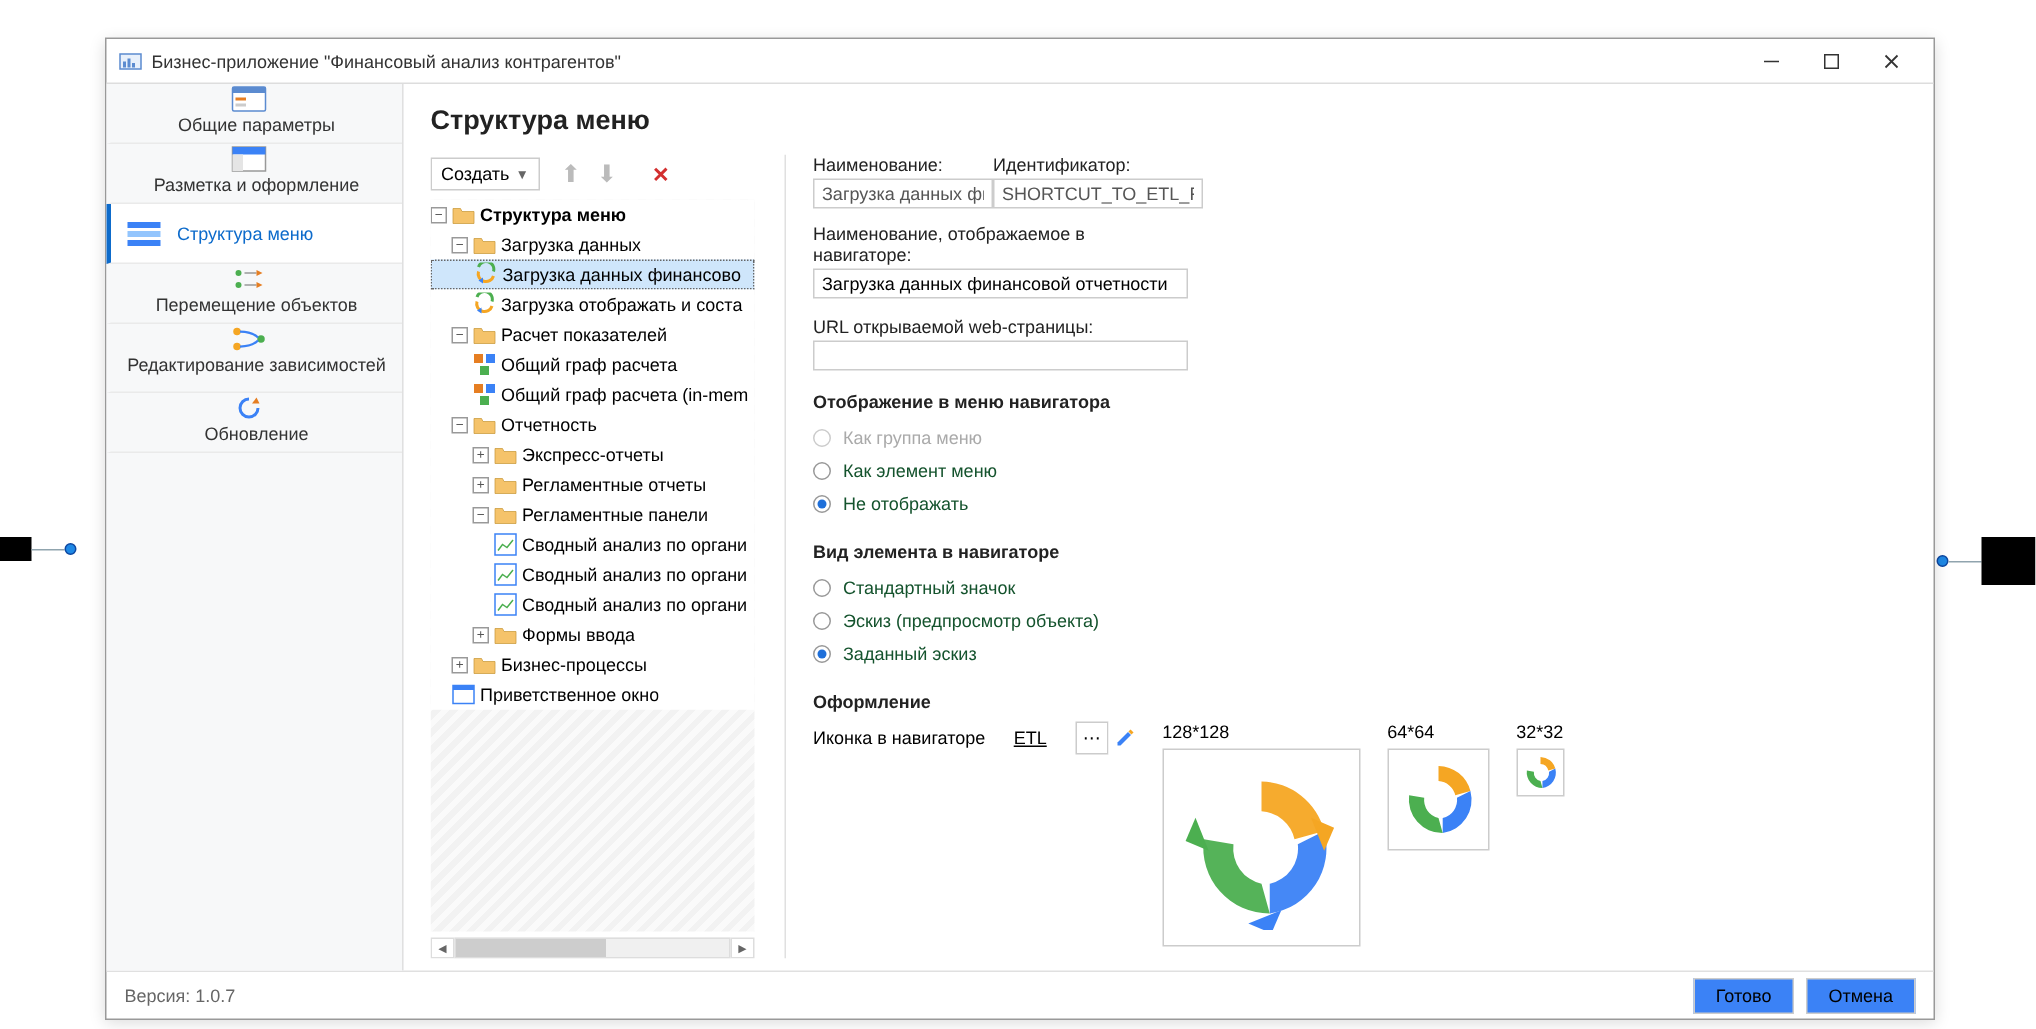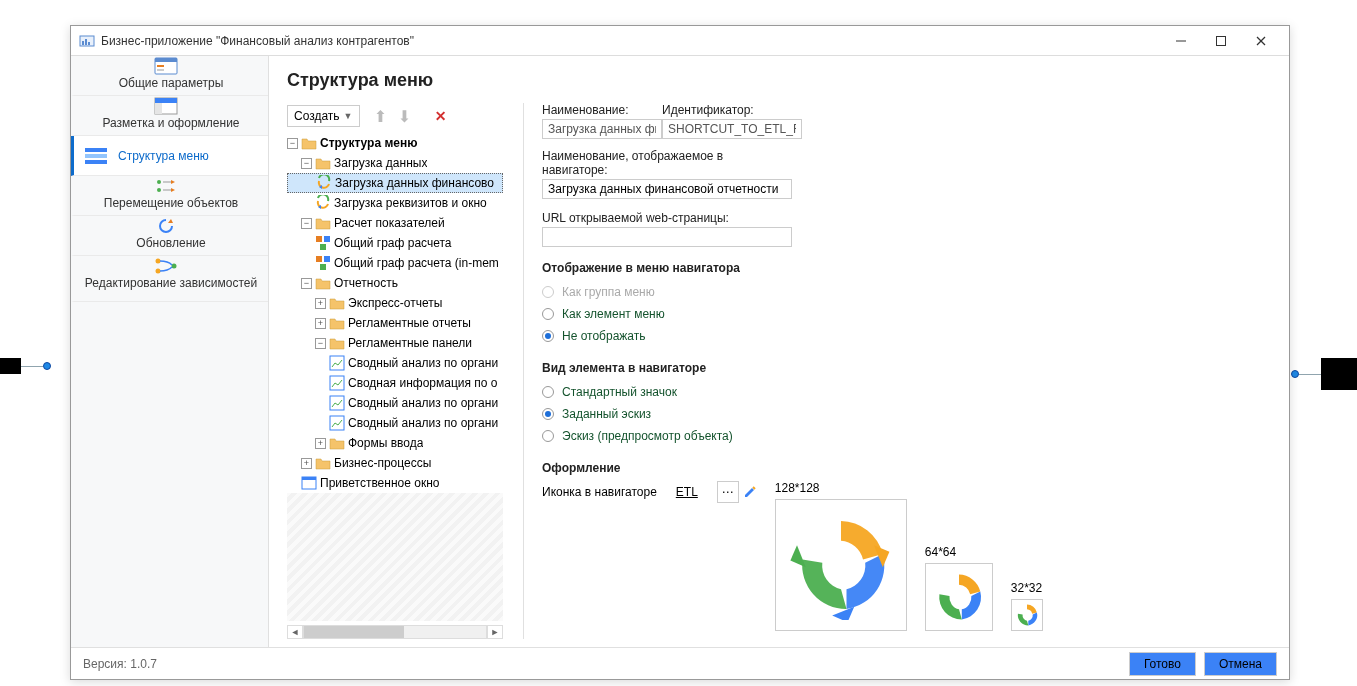--- a/index.html
+++ b/index.html
@@ -63,21 +63,21 @@
 .radio.checked::after { content: ""; width: 6px; height: 6px; border-radius: 50%; background: #1e6fd9; }
 .radio.disabled { border-color: #ccc; }
 .radio-label { color: #14532d; }
 .radio-label.disabled { color: #aaa; }
 
 .design-row { display: flex; align-items: flex-start; gap: 14px; margin-top: 6px; }
 .design-left { display: flex; align-items: center; }
 .design-left .val { min-width: 60px; text-align: center; text-decoration: underline; }
 .smbtn { width: 22px; height: 22px; border: 1px solid #ccc; background: #fff; display: flex; align-items: center; justify-content: center; cursor: pointer; }
 
-.previews { display: flex; gap: 18px; align-items: flex-end; }
+.previews { display: flex; gap: 18px; align-items: flex-start; }
 .preview .cap { font-size: 12px; margin-bottom: 4px; }
 .preview .box { border: 1px solid #ccc; background: #fff; display: flex; align-items: center; justify-content: center; }
 .preview .box.p128 { width: 132px; height: 132px; }
 .preview .box.p64 { width: 68px; height: 68px; }
 .preview .box.p32 { width: 32px; height: 32px; }
 
 .footer { height: 32px; border-top: 1px solid #e0e0e0; display: flex; align-items: center; padding: 0 12px; }
 .version { font-size: 12px; color: #666; flex: 1; }
 .btn { height: 24px; border: 1px solid #ccc; background: #3b82f6; font-size: 12px; padding: 0 14px; margin-left: 8px; cursor: pointer; }
 
@@ -170,40 +170,40 @@
             <svg viewBox="0 0 24 18">
               <circle cx="5" cy="5" r="2" fill="#4caf50"></circle>
               <circle cx="5" cy="13" r="2" fill="#4caf50"></circle>
               <path d="M9 5 h8 M9 13 h8" stroke="#999"></path>
               <path d="M17 3 l4 2 -4 2z" fill="#e67e22"></path>
               <path d="M17 11 l4 2 -4 2z" fill="#e67e22"></path>
             </svg>
           </span>
         <span>Перемещение объектов</span>
       </div>
-      <div class="sidebar-item">
-        <span class="sb-icon">
-            <svg viewBox="0 0 24 18">
-              <path d="M12 3 a6 6 0 1 0 6 6" fill="none" stroke="#3b82f6" stroke-width="2"></path>
-              <path d="M17 2 l2 4 -5 0z" fill="#e67e22"></path>
-            </svg>
-          </span>
-        <span>Обновление</span>
-      </div>
       <div class="sidebar-item tall">
         <span class="sb-icon">
             <svg viewBox="0 0 24 18">
               <circle cx="4" cy="4" r="2.5" fill="#f5a623"></circle>
               <circle cx="4" cy="14" r="2.5" fill="#f5a623"></circle>
               <circle cx="20" cy="9" r="2.5" fill="#4caf50"></circle>
               <path d="M6 4 Q14 4 18 8 M6 14 Q14 14 18 10" stroke="#3b82f6" fill="none" stroke-width="1.5"></path>
             </svg>
           </span>
         <span>Редактирование зависимостей</span>
       </div>
+      <div class="sidebar-item">
+        <span class="sb-icon">
+            <svg viewBox="0 0 24 18">
+              <path d="M12 3 a6 6 0 1 0 6 6" fill="none" stroke="#3b82f6" stroke-width="2"></path>
+              <path d="M17 2 l2 4 -5 0z" fill="#e67e22"></path>
+            </svg>
+          </span>
+        <span>Обновление</span>
+      </div>
     </div>
 
     <div class="main">
       <div class="page-title">Структура меню</div>
       <div class="main-content">
 
         <div class="tree-panel">
           <div class="tree-toolbar">
             <div class="create-btn">
               <span>Создать</span>
@@ -252,21 +252,21 @@
               <div class="tree-node">
                   <span class="tspacer"></span>
                   <span class="tspacer"></span>
                   <span class="ticon">
                     <svg viewBox="0 0 16 16">
                       <path d="M3 3a5 5 0 0 1 10 3" fill="none" stroke="#4caf50" stroke-width="2"></path>
                       <path d="M13 9a5 5 0 0 1-10-3" fill="none" stroke="#f5a623" stroke-width="2"></path>
                       <path d="M6 14l-3-2 3-2z" fill="#3b82f6"></path>
                     </svg>
                   </span>
-                  <span class="tlabel">Загрузка реквизитов и окно</span>
+                  <span class="tlabel">Загрузка отображать и соста</span>
                 </div>
 
               <div class="tree-node">
                   <span class="tspacer"></span>
                   <span class="tglyph">−</span>
                   <span class="ticon">
                     <svg viewBox="0 0 16 14">
                       <path class="folder-svg" d="M1 3h5l1 2h8v8H1z"></path>
                     </svg>
                   </span>
@@ -344,32 +344,20 @@
                   <span class="tspacer"></span>
                   <span class="tspacer"></span>
                   <span class="tspacer"></span>
                   <span class="ticon">
                     <svg viewBox="0 0 16 16">
                       <rect x="1" y="1" width="14" height="14" fill="#fff" stroke="#3b82f6"></rect>
                       <path d="M3 12l3-4 3 2 4-5" stroke="#4caf50" fill="none"></path>
                     </svg>
                   </span>
                   <span class="tlabel">Сводный анализ по органи</span>
-                </div>
-              <div class="tree-node">
-                  <span class="tspacer"></span>
-                  <span class="tspacer"></span>
-                  <span class="tspacer"></span>
-                  <span class="ticon">
-                    <svg viewBox="0 0 16 16">
-                      <rect x="1" y="1" width="14" height="14" fill="#fff" stroke="#3b82f6"></rect>
-                      <path d="M3 12l3-4 3 2 4-5" stroke="#4caf50" fill="none"></path>
-                    </svg>
-                  </span>
-                  <span class="tlabel">Сводная информация по о</span>
                 </div>
               <div class="tree-node">
                   <span class="tspacer"></span>
                   <span class="tspacer"></span>
                   <span class="tspacer"></span>
                   <span class="ticon">
                     <svg viewBox="0 0 16 16">
                       <rect x="1" y="1" width="14" height="14" fill="#fff" stroke="#3b82f6"></rect>
                       <path d="M3 12l3-4 3 2 4-5" stroke="#4caf50" fill="none"></path>
                     </svg>
@@ -464,26 +452,26 @@
               <span class="radio checked"></span>
               <span class="radio-label">Не отображать</span>
             </div>
 
           <div class="section-head">Вид элемента в навигаторе</div>
           <div class="radio-row">
               <span class="radio"></span>
               <span class="radio-label">Стандартный значок</span>
             </div>
           <div class="radio-row">
+              <span class="radio"></span>
+              <span class="radio-label">Эскиз (предпросмотр объекта)</span>
+            </div>
+          <div class="radio-row">
               <span class="radio checked"></span>
               <span class="radio-label">Заданный эскиз</span>
-            </div>
-          <div class="radio-row">
-              <span class="radio"></span>
-              <span class="radio-label">Эскиз (предпросмотр объекта)</span>
             </div>
 
           <div class="section-head">Оформление</div>
           <div class="design-row">
             <div class="design-left">
               <span>Иконка в навигаторе</span>
               <span class="val">ETL</span>
               <div class="smbtn">⋯</div>
               <div class="smbtn" style="border:none">
                 <svg width="14" height="14" viewBox="0 0 14 14">

